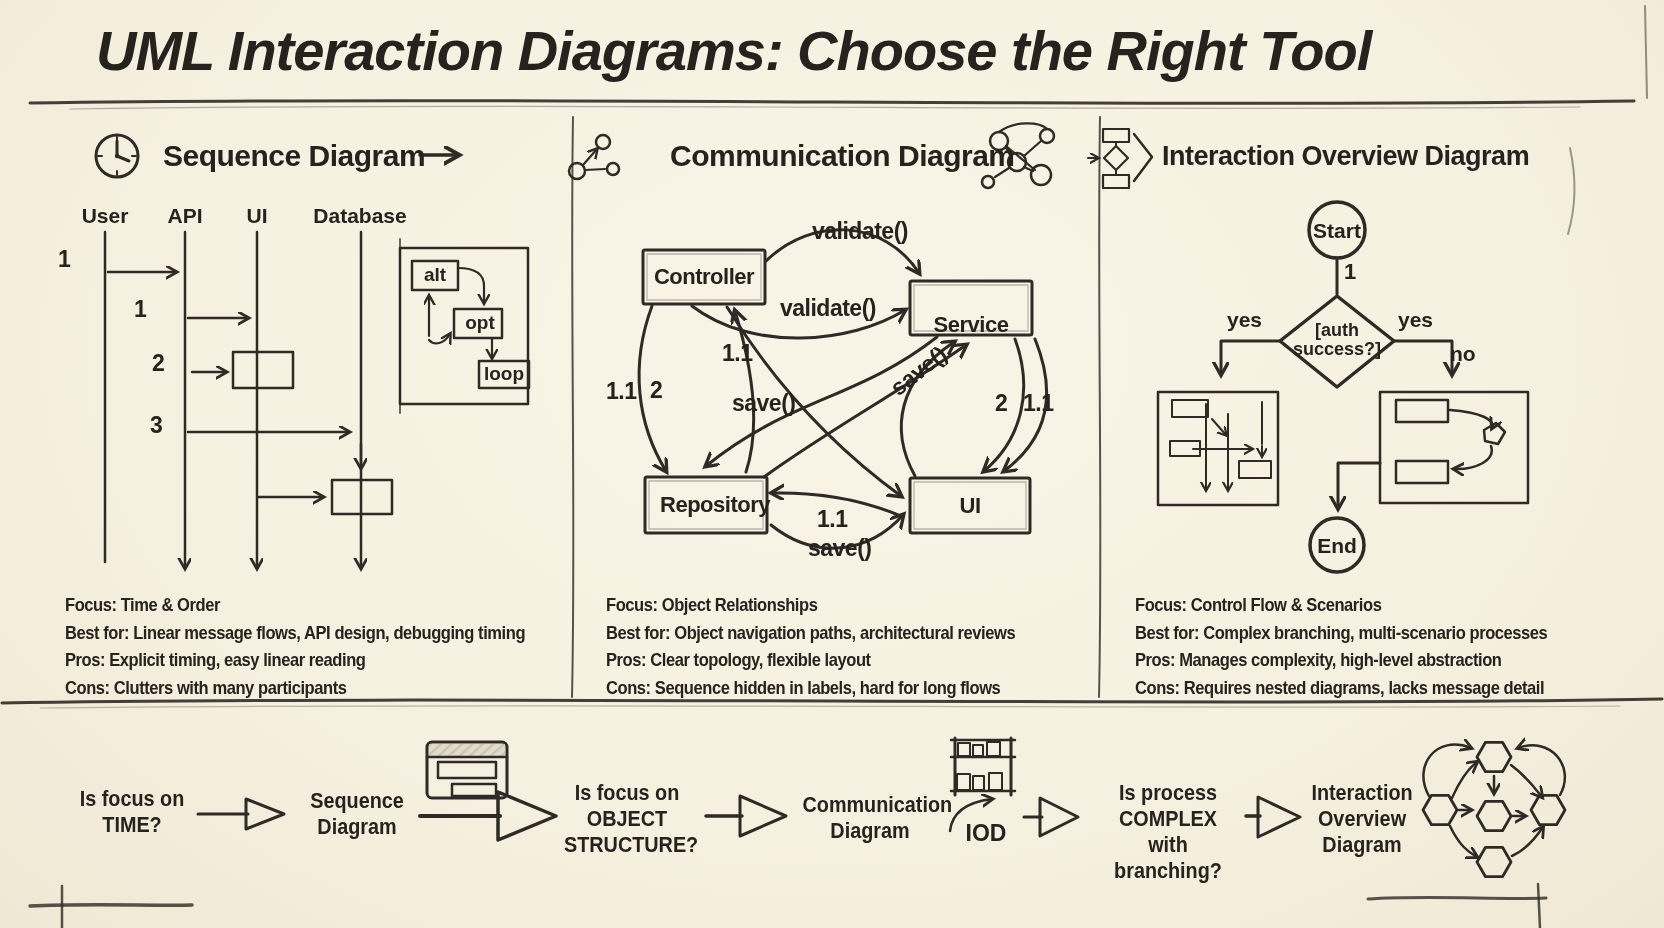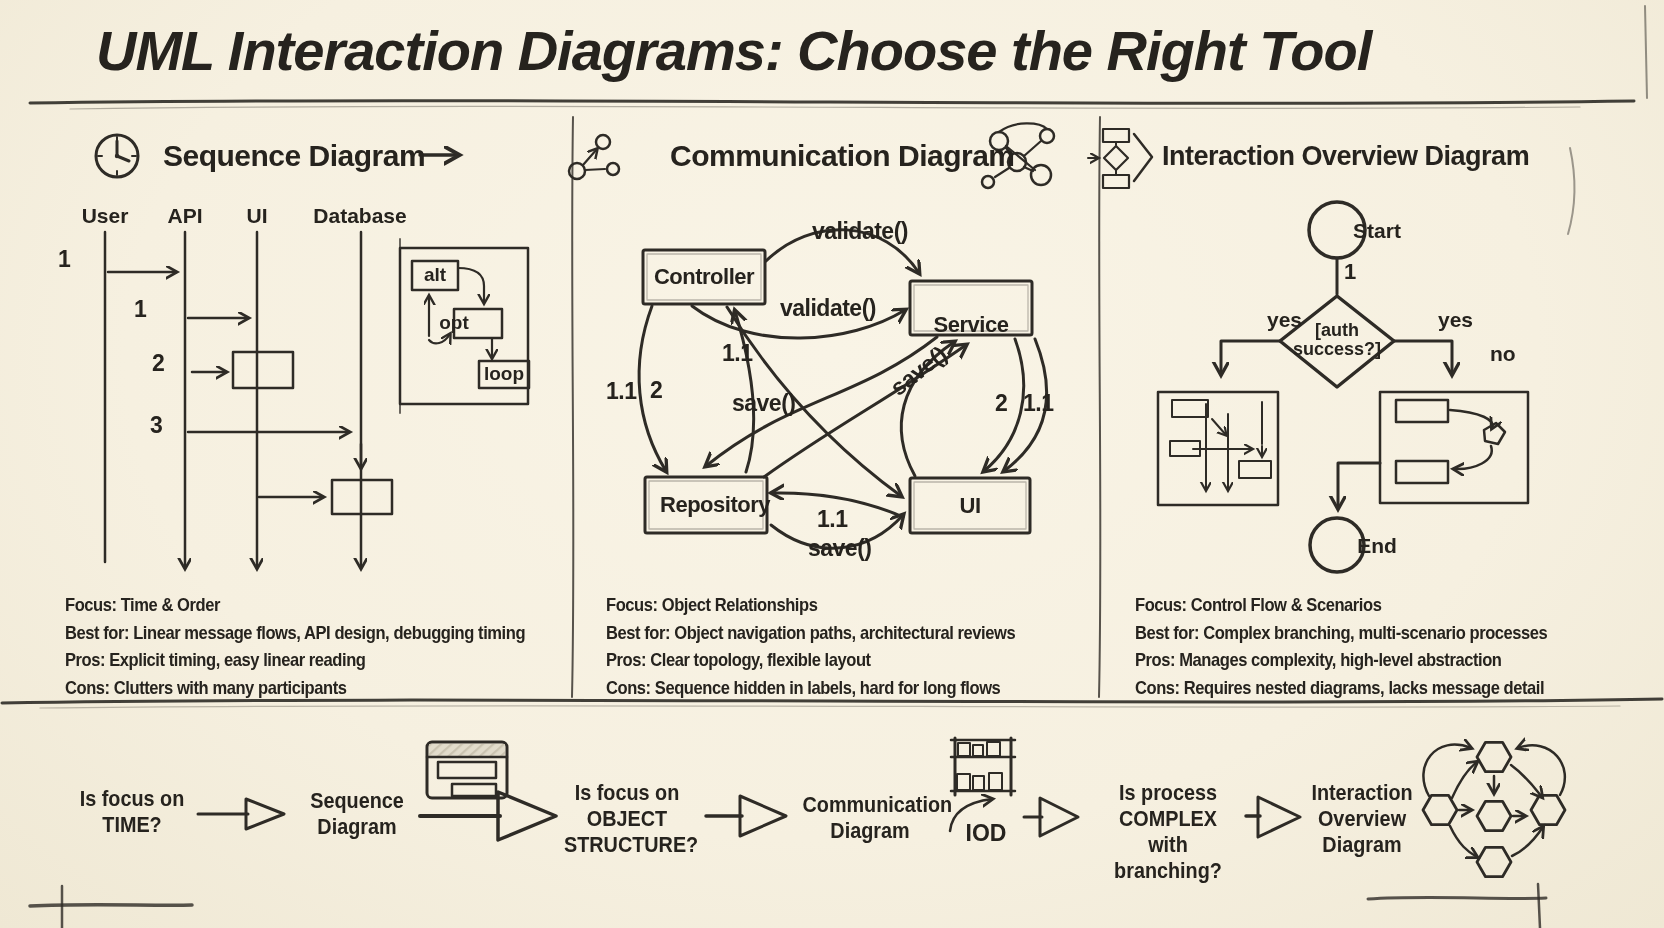--- a/index.html
+++ b/index.html
@@ -15,21 +15,21 @@
   .life{font-size:21px;text-align:center;}
   .num{font-size:23px;}
   .frag{font-size:19px;text-align:center;}
   .lbl{font-size:23px;letter-spacing:-0.5px;}
   .nodelabel{position:absolute;display:flex;align-items:center;justify-content:center;
     font-weight:bold;font-size:22px;letter-spacing:-0.5px;color:#26231e;}
   .facts{font-size:19px;letter-spacing:-0.5px;line-height:27.5px;
     transform:scaleX(0.87);transform-origin:left top;white-space:nowrap;}
   .flowtext{font-size:22px;line-height:26px;text-align:center;
     transform:scaleX(0.9);transform-origin:center top;}
-  .small{font-size:21px;margin-left:40px;}
+  .small{font-size:21px;}
   .guard{font-size:18px;line-height:19px;text-align:center;}
   svg.art{position:absolute;left:0;top:0;}
   svg .ln{stroke:#2e2b26;fill:none;stroke-linecap:round;stroke-linejoin:round;}
 </style>
 </head>
 <body>
 
 <div class="poster">
 
 <svg class="art" width="1664" height="928" viewBox="0 0 1664 928">
@@ -232,21 +232,21 @@
 <div class="t h1" style="left:163px;top:139px;">Sequence Diagram</div>
 <div class="t life" style="left:65px;top:204px;width:80px;">User</div>
 <div class="t life" style="left:145px;top:204px;width:80px;">API</div>
 <div class="t life" style="left:217px;top:204px;width:80px;">UI</div>
 <div class="t life" style="left:300px;top:204px;width:120px;">Database</div>
 <div class="t num" style="left:58px;top:246px;">1</div>
 <div class="t num" style="left:134px;top:296px;">1</div>
 <div class="t num" style="left:152px;top:350px;">2</div>
 <div class="t num" style="left:150px;top:412px;">3</div>
 <div class="t frag" style="left:412px;top:264px;width:46px;">alt</div>
-<div class="t frag" style="left:430px;top:312px;width:48px;">opt</div>
+<div class="t frag" style="left:456px;top:312px;width:48px;">opt</div>
 <div class="t frag" style="left:479px;top:363px;width:50px;">loop</div>
 <div class="t facts" style="left:65px;top:591px;">
   <div>Focus: Time &amp; Order</div>
   <div>Best for: Linear message flows, API design, debugging timing</div>
   <div>Pros: Explicit timing, easy linear reading</div>
   <div>Cons: Clutters with many participants</div>
 </div>
 
 <div class="t h1" style="left:670px;top:139px;">Communication Diagram</div>
 <div class="nodelabel" style="left:643px;top:250px;width:122px;height:54px;">Controller</div>

